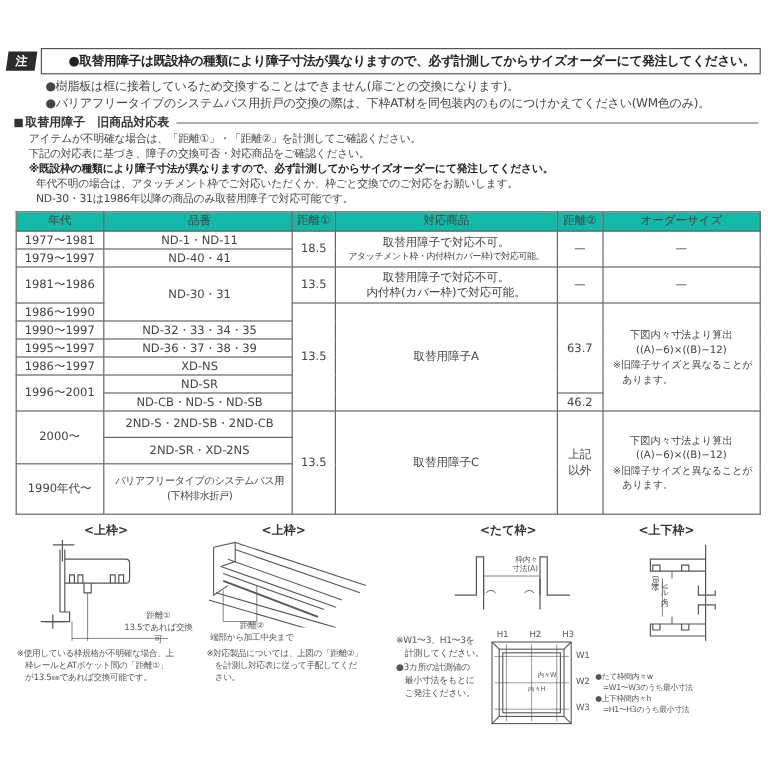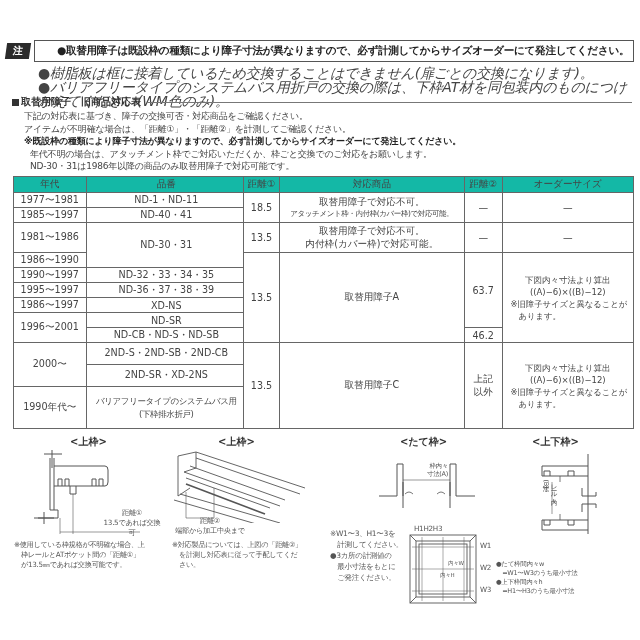--- a/index.html
+++ b/index.html
@@ -3,21 +3,21 @@
 <meta charset="utf-8">
 <style>
   * { box-sizing: border-box; margin: 0; padding: 0; }
   html, body { width: 640px; height: 640px; background: #ffffff; overflow: hidden; }
   body { font-family: "DejaVu Sans", "Liberation Sans", sans-serif; color: #333; position: relative; }
 
   .note-row { position: absolute; left: 6px; top: 40px; width: 628px; height: 22px; display: flex; align-items: center; }
   .note-badge { width: 24px; height: 16px; background: #2b2b2b; color: #fff; font-size: 10px; font-weight: bold; display: flex; align-items: center; justify-content: center; margin-right: 4px; transform: skewX(-8deg); }
   .note-box { flex: 1; height: 22px; border: 1.5px solid #555; display: flex; align-items: center; padding-left: 22px; font-size: 10.6px; font-weight: bold; color: #222; white-space: nowrap; overflow: hidden; letter-spacing: -0.3px; }
 
-  .bullets { position: absolute; left: 38px; top: 66px; font-size: 14px; line-height: 14px; color: #444; letter-spacing: -0.2px; font-style: italic; }
+  .bullets { position: absolute; left: 38px; top: 66px; font-size: 10px; line-height: 14px; color: #444; letter-spacing: -0.2px; }
 
   .section-title { position: absolute; left: 12px; top: 95px; width: 620px; display: flex; align-items: center; font-size: 10px; font-weight: bold; color: #333; }
   .section-title .sq { width: 7px; height: 7px; background: #333; margin-right: 2px; }
   .section-title .line { flex: 1; height: 1px; background: #777; margin-left: 6px; }
 
   .intro { position: absolute; left: 24px; top: 110px; font-size: 9px; line-height: 12.5px; color: #444; letter-spacing: -0.2px; }
   .intro .bold { font-weight: bold; color: #222; }
   .intro .indent { padding-left: 6px; }
 
   table.compat { position: absolute; left: 13px; top: 176px; width: 320px; border-collapse: collapse; font-size: 9.6px; color: #444; }
@@ -52,22 +52,22 @@
   <div>●バリアフリータイプのシステムバス用折戸の交換の際は、下枠AT材を同包装内のものにつけかえてください(WM色のみ)。</div>
 </div>
 
 <div class="section-title">
   <span class="sq"></span>
   <span>取替用障子　旧商品対応表</span>
   <span class="line"></span>
 </div>
 
 <div class="intro">
+  <div>アイテムが不明確な場合は、「距離①」・「距離②」を計測してご確認ください。</div>
   <div>下記の対応表に基づき、障子の交換可否・対応商品をご確認ください。</div>
-  <div>アイテムが不明確な場合は、「距離①」・「距離②」を計測してご確認ください。</div>
   <div class="bold">※既設枠の種類により障子寸法が異なりますので、必ず計測してからサイズオーダーにて発注してください。</div>
   <div class="indent">年代不明の場合は、アタッチメント枠でご対応いただくか、枠ごと交換でのご対応をお願いします。</div>
   <div class="indent">ND-30・31は1986年以降の商品のみ取替用障子で対応可能です。</div>
 </div>
 
 <div class="table-wrap">
 <table class="compat">
   <tbody>
         <tr>
     <th class="c-year">年代</th>
@@ -83,21 +83,21 @@
     <td class="c-model">ND-1・ND-11</td>
     <td class="c-d1" rowspan="2">18.5</td>
     <td class="c-prod" rowspan="2">
       <div>取替用障子で対応不可。</div>
       <div class="small">アタッチメント枠・内付枠(カバー枠)で対応可能。</div>
     </td>
     <td class="c-d2" rowspan="2">—</td>
     <td class="c-order" rowspan="2">—</td>
   </tr>
   <tr>
-    <td class="c-year">1985〜1997</td>
+    <td class="c-year">1979〜1997</td>
     <td class="c-model">ND-40・41</td>
   </tr>
 
   <tr>
     <td class="c-year" style="height:30px">1981〜1986</td>
     <td class="c-model" rowspan="2">ND-30・31</td>
     <td class="c-d1">13.5</td>
     <td class="c-prod">
       <div>取替用障子で対応不可。</div>
       <div>内付枠(カバー枠)で対応可能。</div>
@@ -278,21 +278,21 @@
       <line x1="2" y1="70" x2="8" y2="64"></line>
         <line x1="68" y1="70" x2="62" y2="64"></line>
       <line x1="14" y1="4" x2="14" y2="68" stroke-width="0.5"></line>
       <line x1="35" y1="4" x2="35" y2="68" stroke-width="0.5"></line>
       <line x1="56" y1="4" x2="56" y2="68" stroke-width="0.5"></line>
       <line x1="4" y1="14" x2="66" y2="14" stroke-width="0.5"></line>
       <line x1="4" y1="36" x2="66" y2="36" stroke-width="0.5"></line>
       <line x1="4" y1="58" x2="66" y2="58" stroke-width="0.5"></line>
     </g>
   </svg>
-  <div class="dg-cap" style="left:414px; top:94px; width:64px; display:flex; justify-content:flex-start;">
+  <div class="dg-cap" style="left:414px; top:94px; width:64px; display:flex; justify-content:space-between;">
     <span>H1</span>
     <span>H2</span>
     <span>H3</span>
   </div>
   <div class="dg-cap" style="left:480px; top:111px;">W1</div>
   <div class="dg-cap" style="left:480px; top:133px;">W2</div>
   <div class="dg-cap" style="left:480px; top:155px;">W3</div>
   <div class="dg-cap" style="left:448px; top:128px; font-size:5.5px;">内々W</div>
   <div class="dg-cap" style="left:440px; top:140px; font-size:5.5px;">内々H</div>
 

